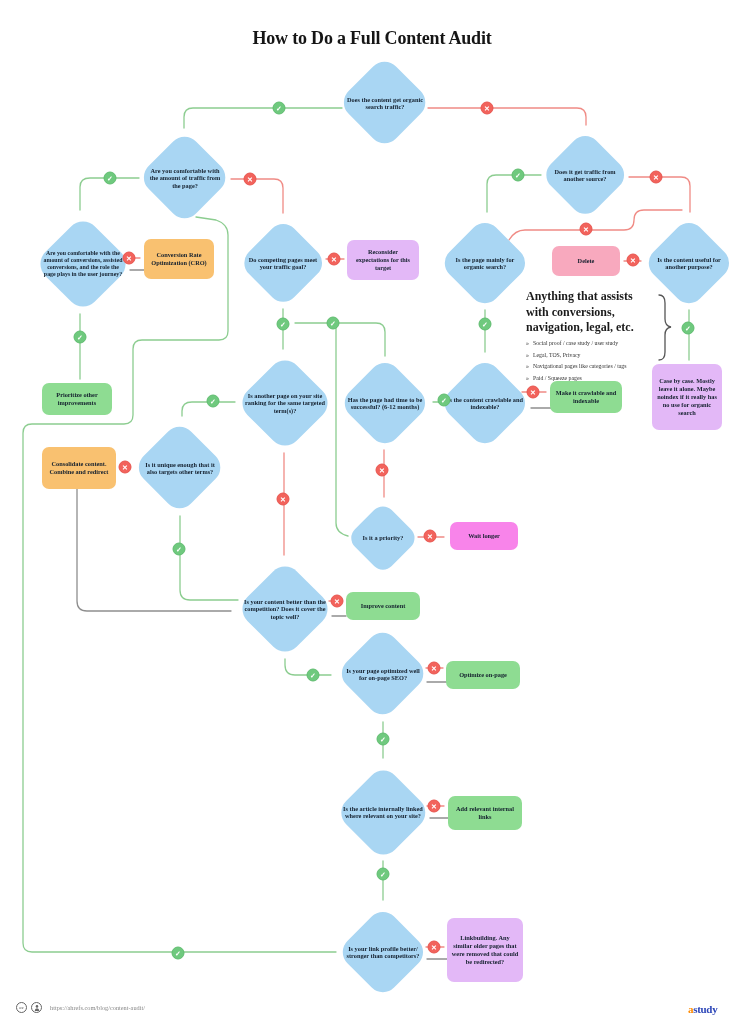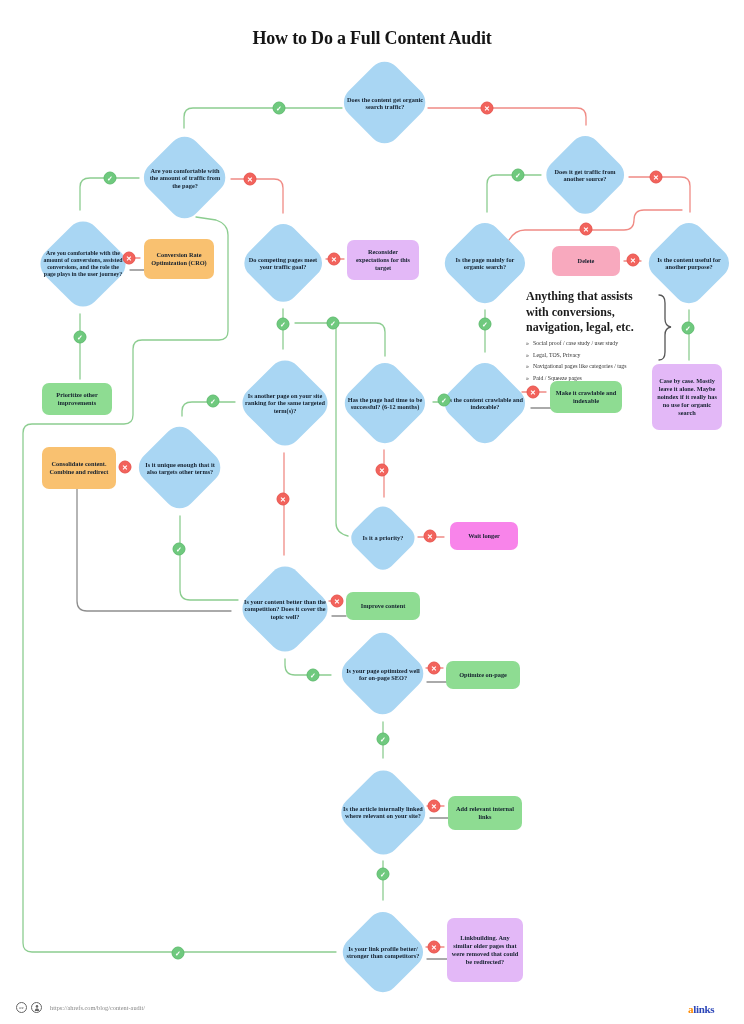--- a/index.html
+++ b/index.html
@@ -230,15 +230,15 @@
   <div class="footer">
     <div class="cc-circle">cc</div>
     <div class="cc-circle">
       <svg width="8" height="8" viewBox="0 0 10 10">
           <circle cx="5" cy="3" r="1.6" fill="#666"></circle>
           <path d="M2.2,8.6 Q2.2,5.4 5,5.4 Q7.8,5.4 7.8,8.6 Z" fill="#666"></path>
         </svg>
     </div>
     <span class="url">https://ahrefs.com/blog/content-audit/</span>
   </div>
-  <div class="brand"><span class="a">a</span><span class="rest">links</span></div>
+  <div class="brand"><span class="a">a</span><span class="rest">study</span></div>
 
 </div>
 
 </body></html>

